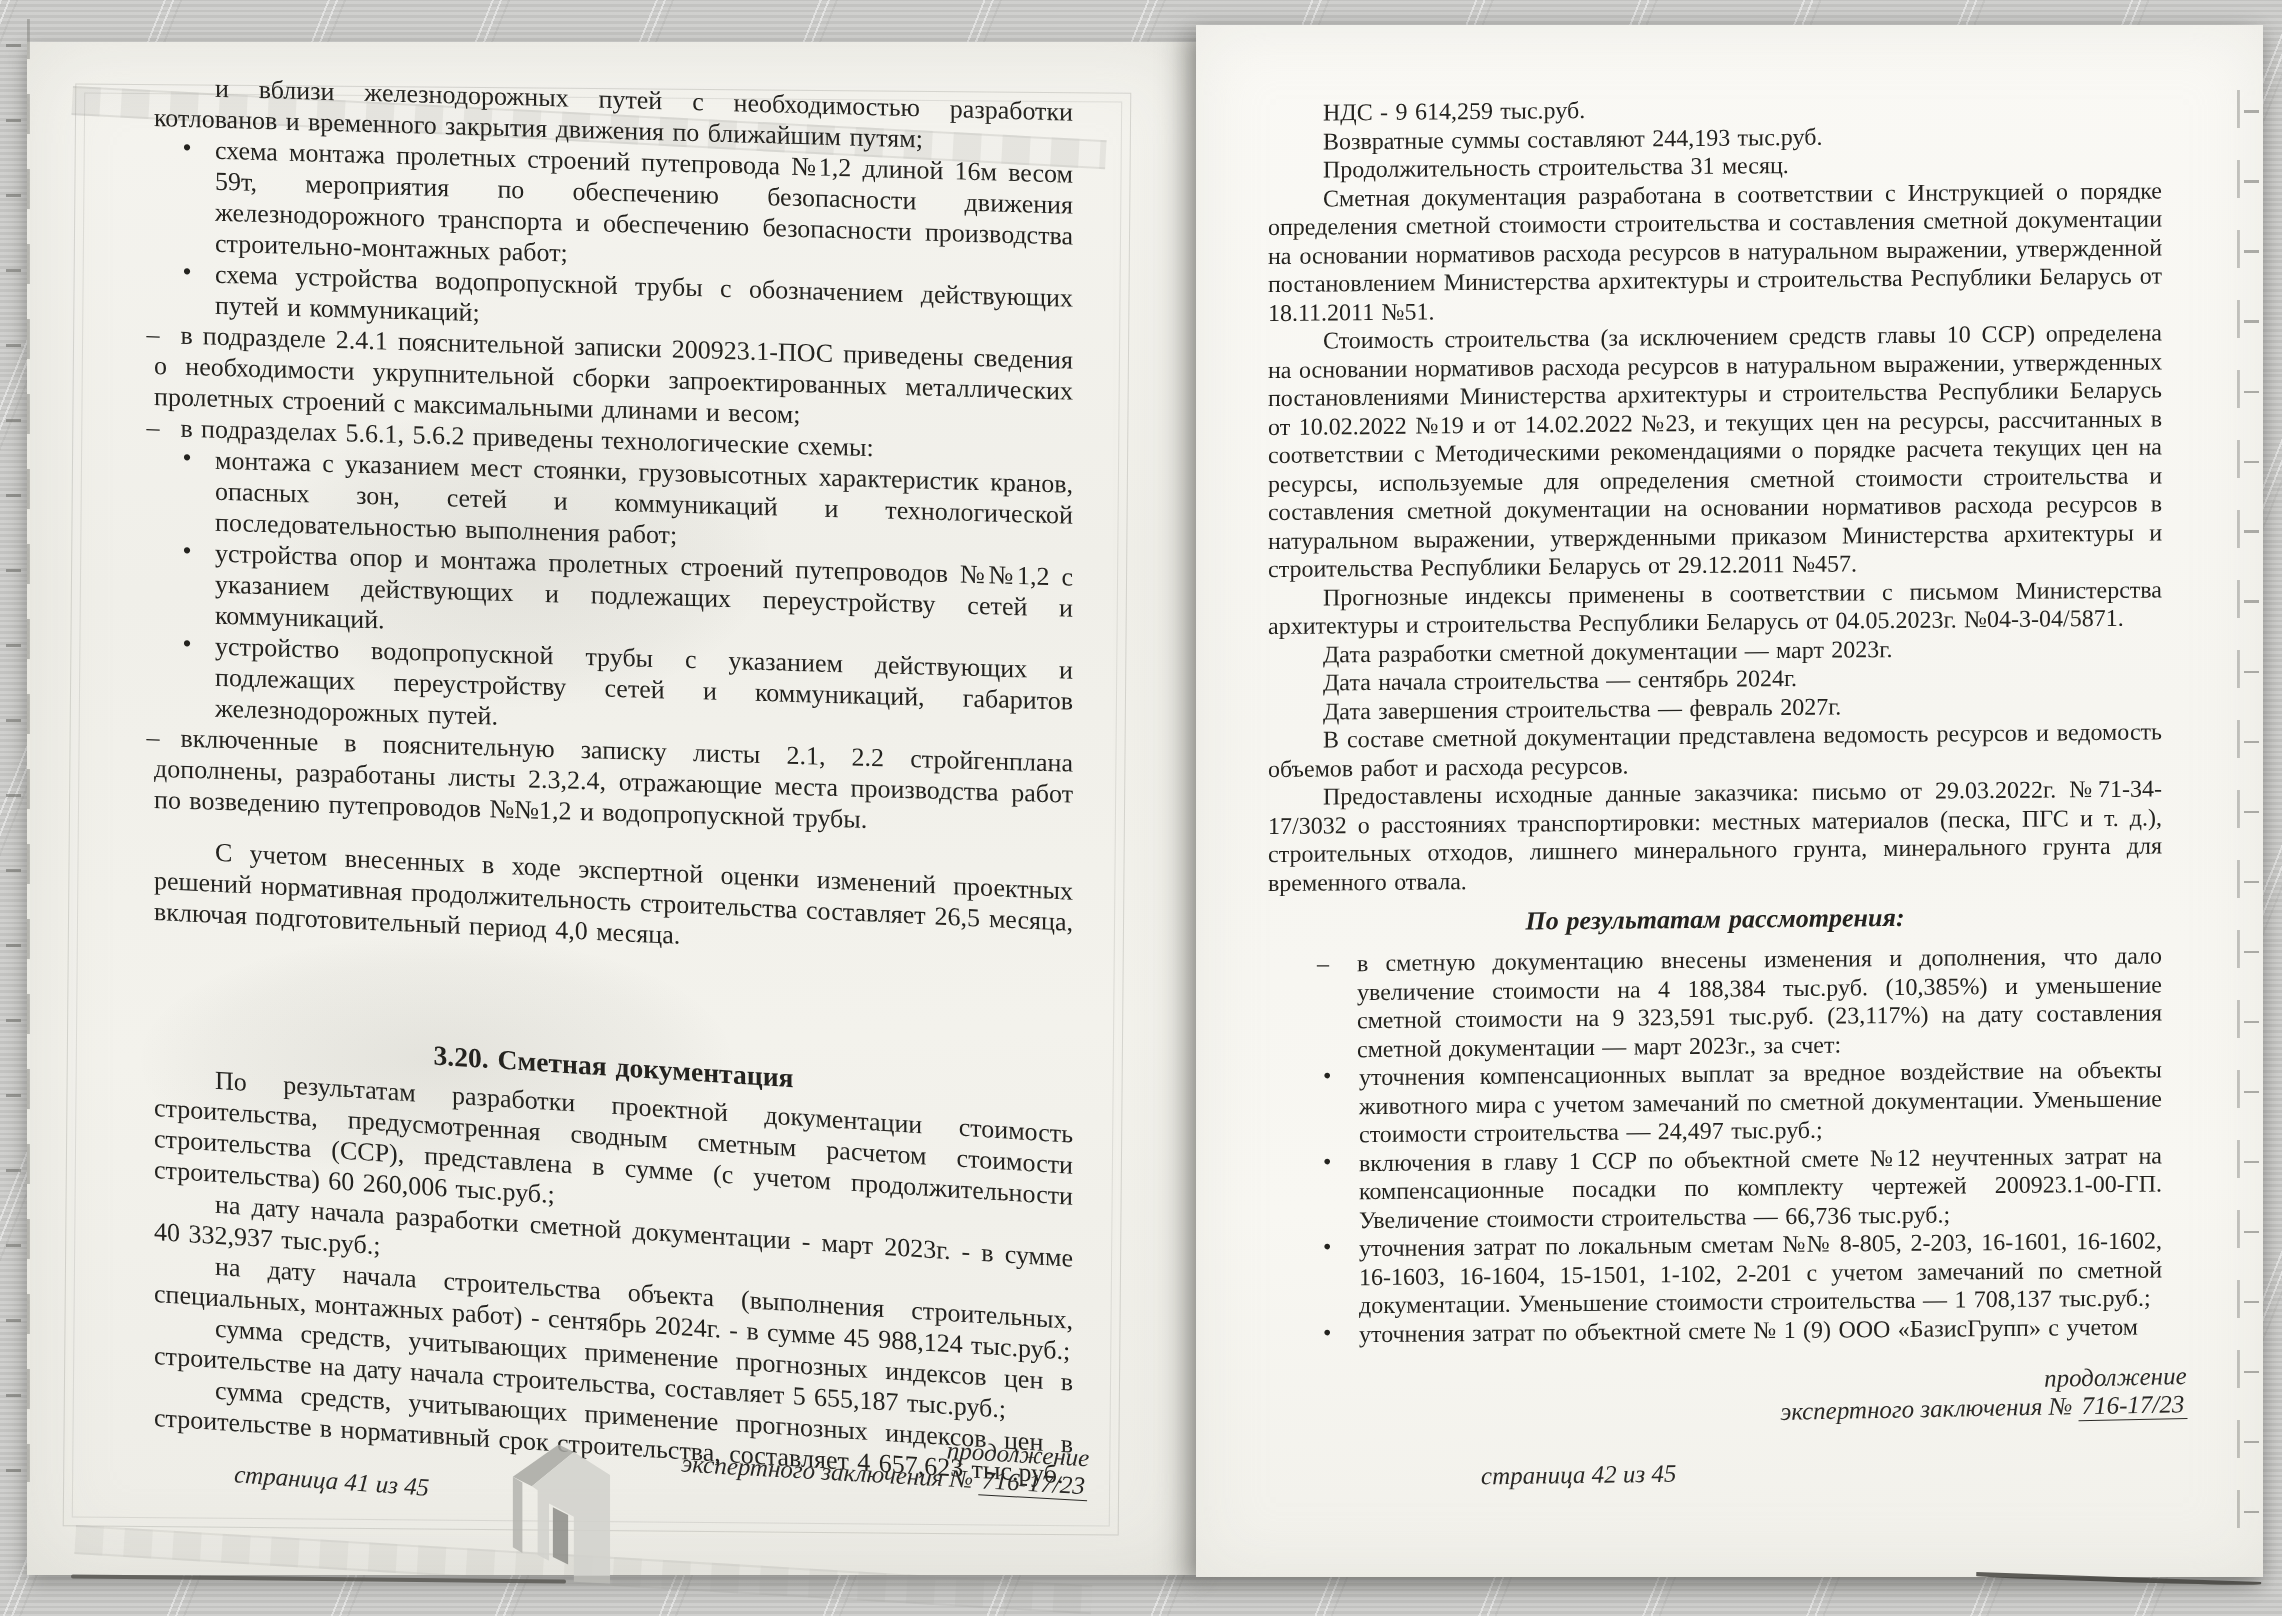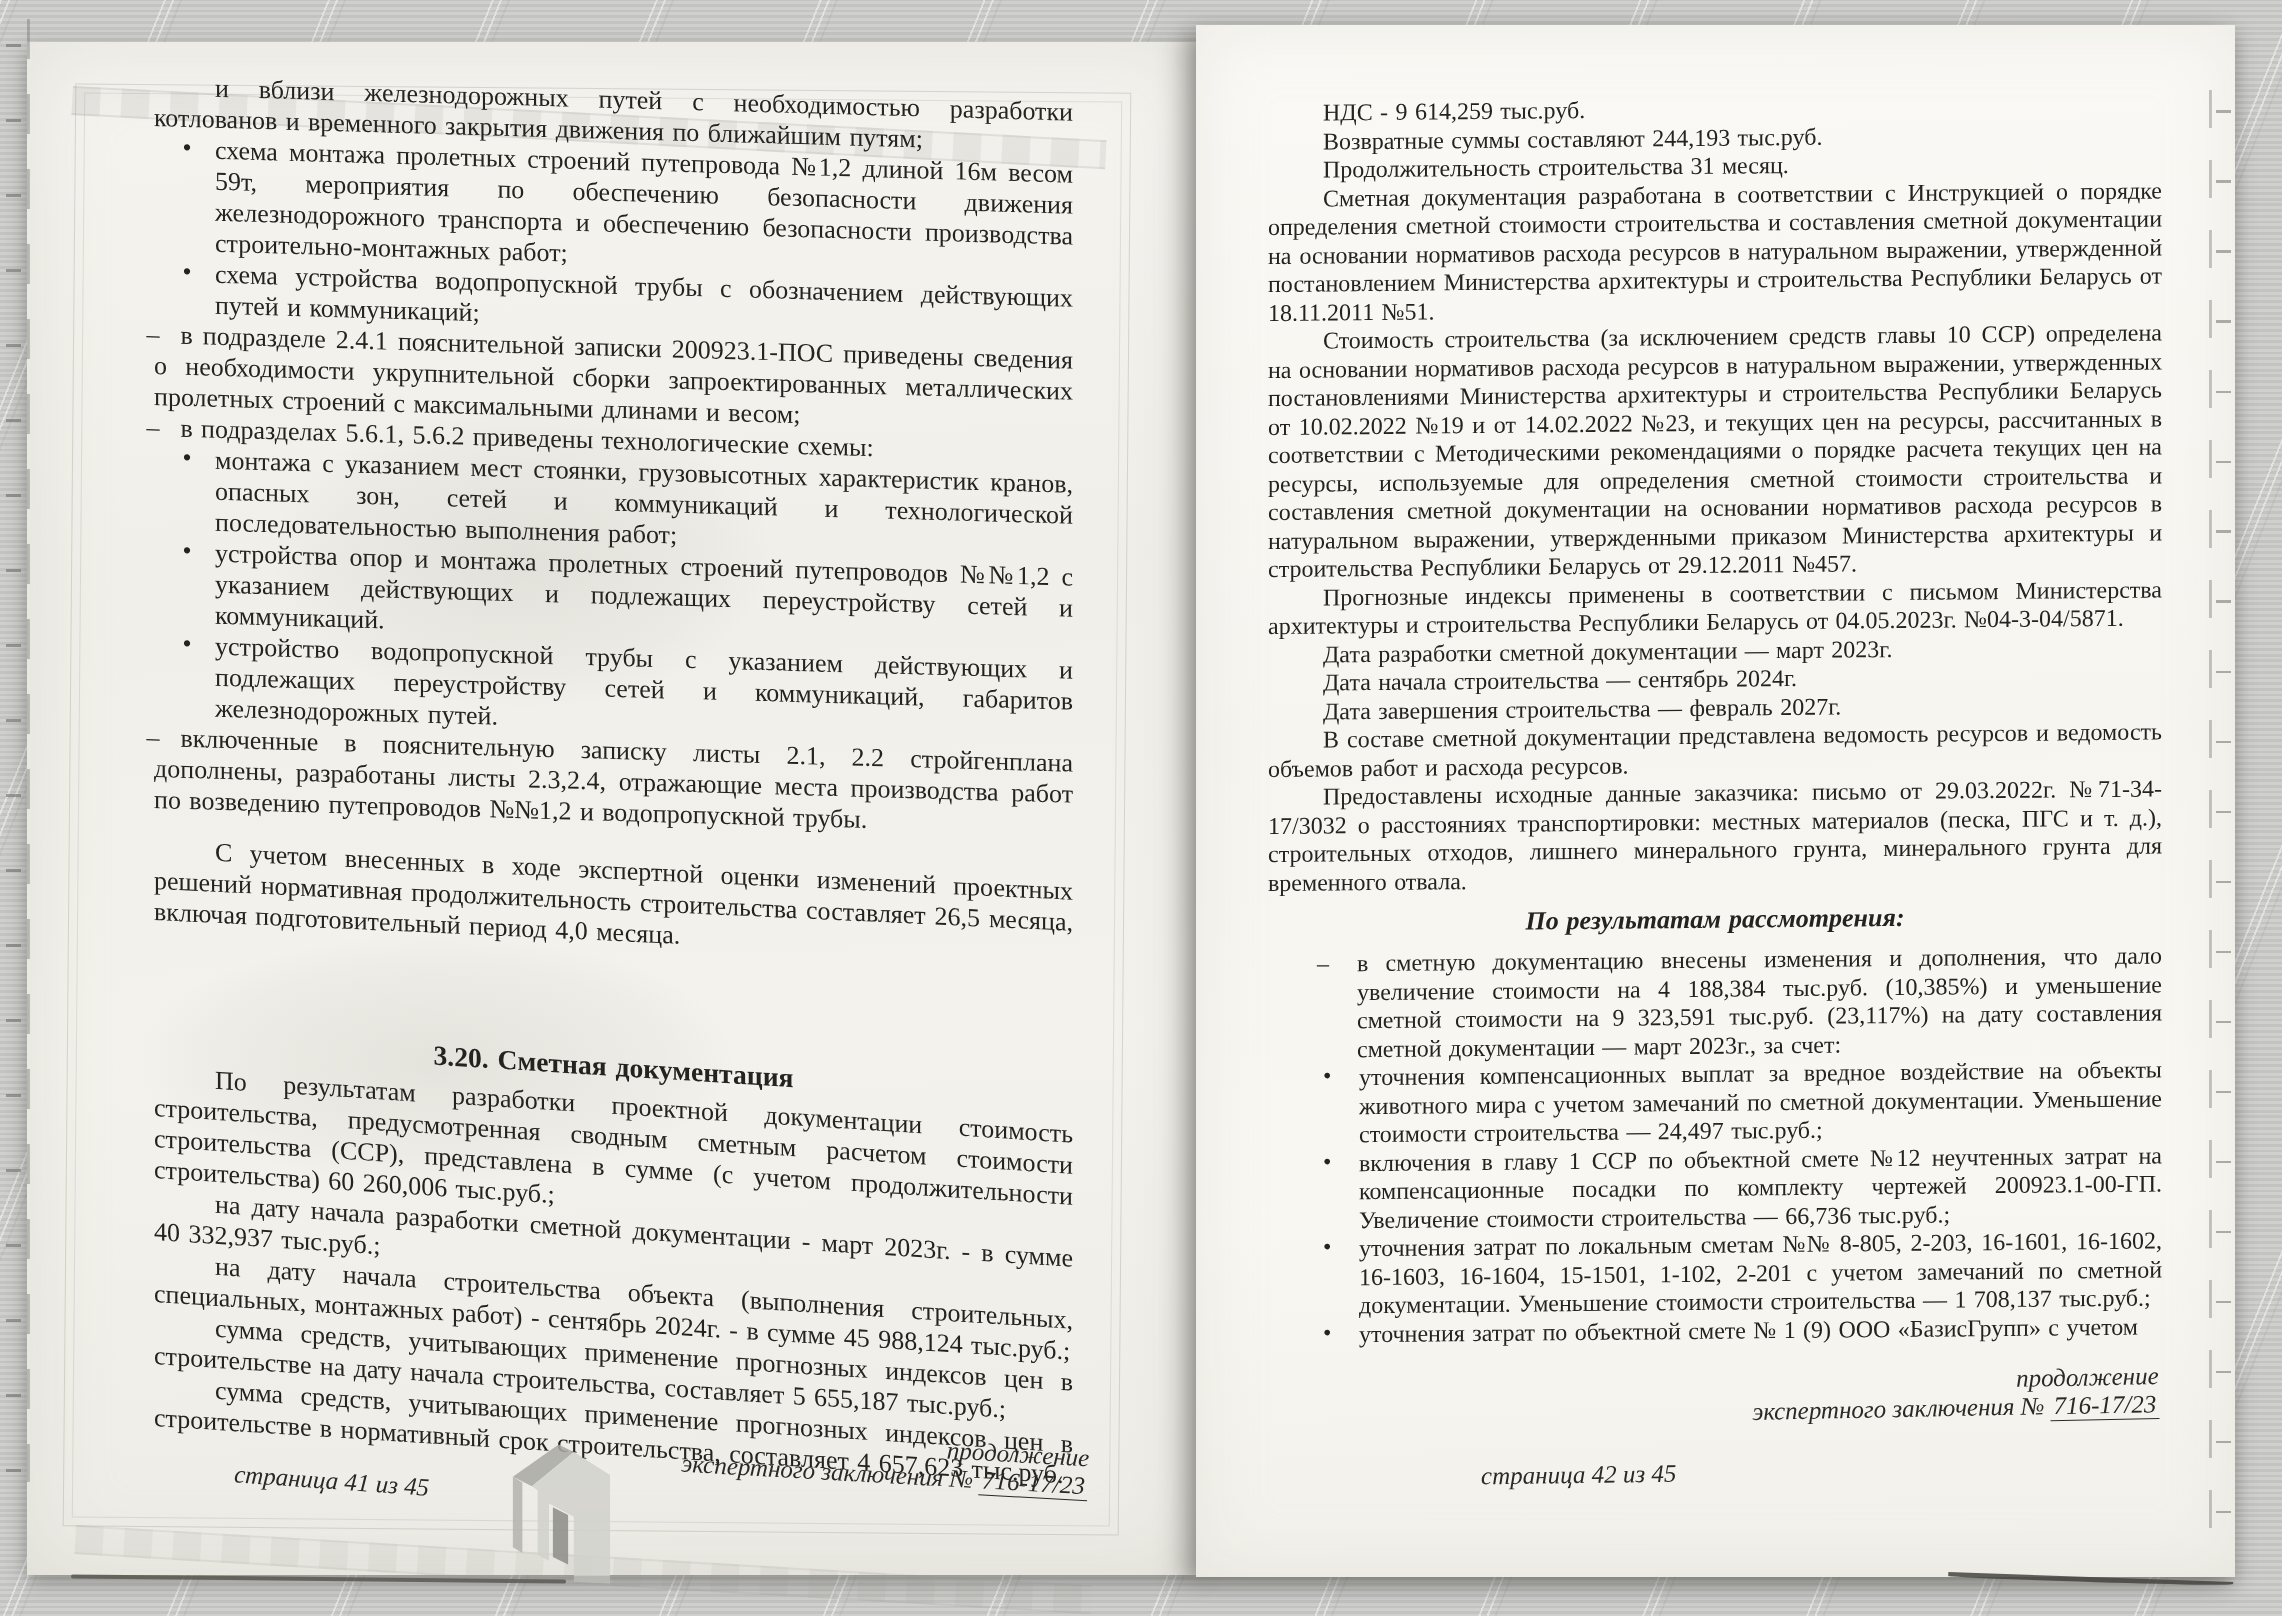--- a/index.html
+++ b/index.html
@@ -17,20 +17,21 @@
   .sheet{position:absolute;}
   .sheet.left{
     left:27px;top:42px;width:1172px;height:1533px;
     background:linear-gradient(178deg,#f5f4ef 0%,#f0efe9 35%,#f3f2ec 65%,#edece6 100%);
     box-shadow:0 7.6px 19px rgba(60,60,56,.45), inset 0 0 86px rgba(205,203,196,.45);
   }
   .sheet.right{
     left:1196px;top:25px;width:1039px;height:1552px;
     background:linear-gradient(178deg,#faf9f5 0%,#f6f5f0 45%,#f8f7f2 75%,#f1f0ea 100%);
     box-shadow:-15px 5.7px 23px rgba(80,80,76,.35), 0 7.6px 19px rgba(60,60,56,.4), inset 0 0 67px rgba(210,208,201,.35);
+    padding-left:28px;
   }
   
   .lframe{position:absolute;left:42px;top:46px;right:74px;bottom:44px;
     border:1.9px solid rgba(145,145,140,.30);transform:rotate(.5deg);pointer-events:none;}
   .lframe::after{content:"";position:absolute;inset:7.6px;border:1px solid rgba(145,145,140,.22);}
   .lband{position:absolute;left:46px;top:44px;width:1035px;height:25px;
     transform:rotate(3deg);transform-origin:0 0;opacity:.5;pointer-events:none;
     border-top:2.9px solid rgba(150,150,145,.4);border-bottom:2.9px solid rgba(150,150,145,.4);
     background:repeating-linear-gradient(90deg, rgba(150,150,145,.32) 0 28.5px, rgba(150,150,145,.06) 28.5px 49px);}
   .lband.bottom{top:auto;bottom:21px;left:49px;width:1018px;transform:rotate(3.4deg);opacity:.38;}

